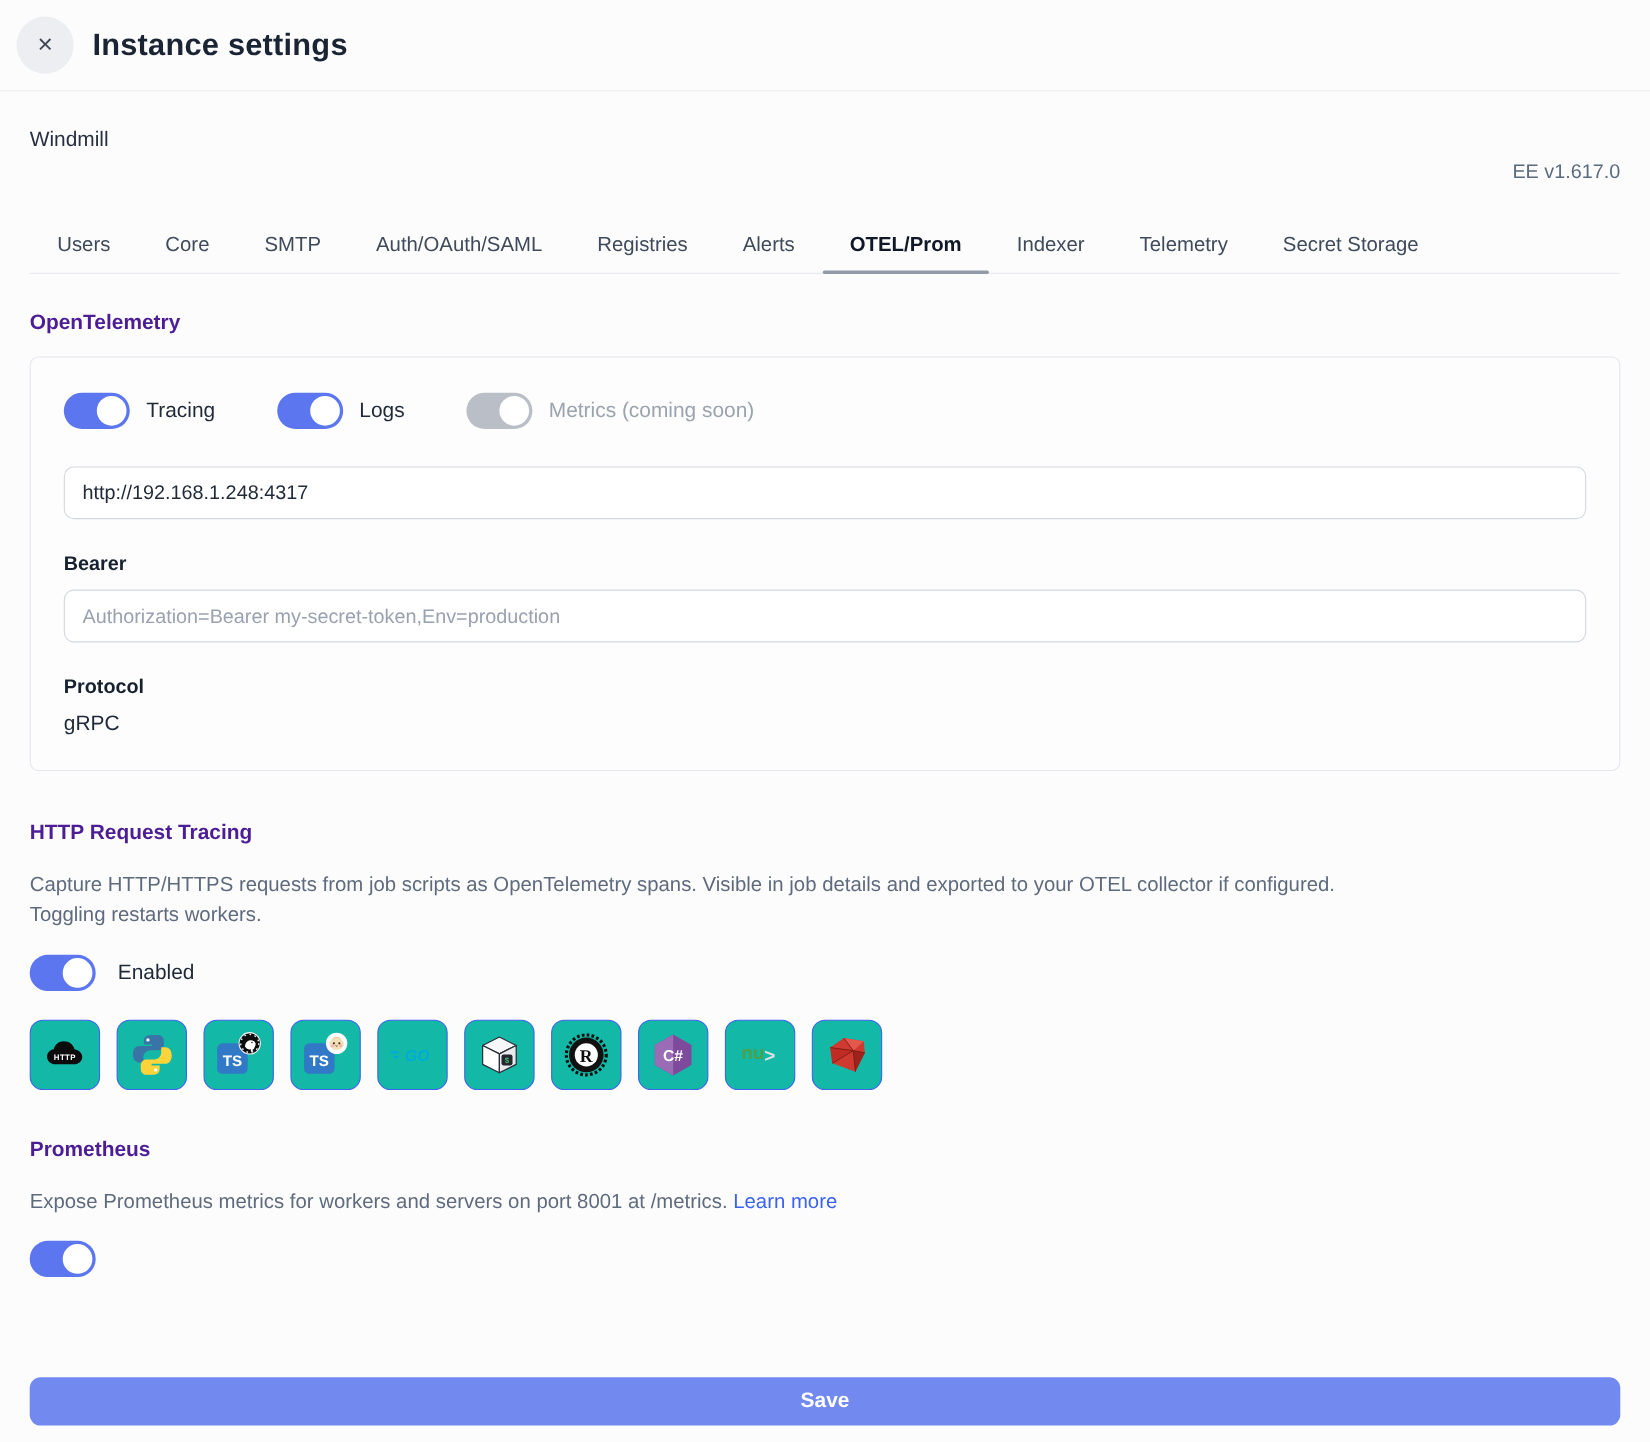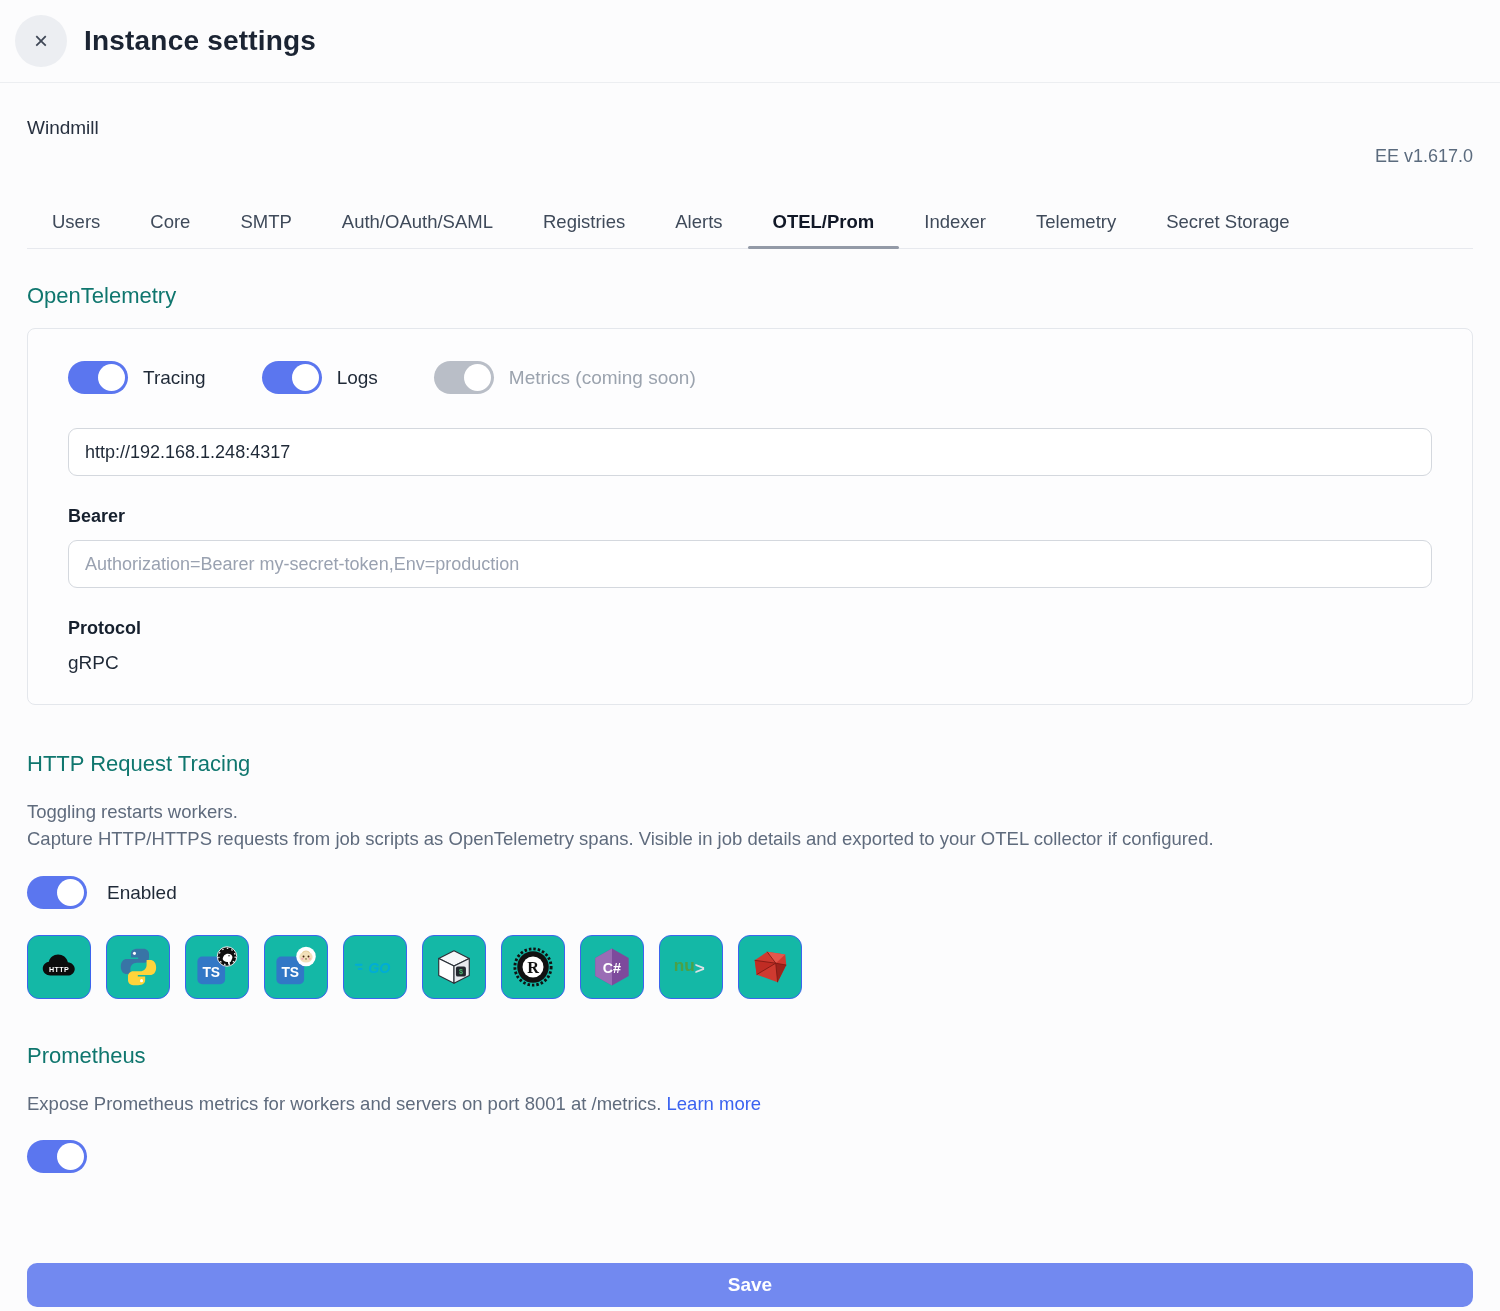--- a/index.html
+++ b/index.html
@@ -35,29 +35,29 @@
     padding: 0 25px 15px; font-size: 18.5px; color: #3f4a5a; cursor: pointer;
     position: relative; white-space: nowrap;
   }
   .tab.active { color: #111827; font-weight: 700; }
   .tab.active::after {
     content: ""; position: absolute; left: 0; right: 0; bottom: -1px;
     height: 3px; background: #939aa7; border-radius: 2px;
   }
 
   
-  .section-heading { font-size: 22px; font-weight: 400; color: #0f766e; }
+  .section-heading { font-size: 19px; font-weight: 700; color: #4c1d95; }
   .desc { font-size: 18.5px; color: #5f6b7d; line-height: 27px; }
   .link { color: #3b63f0; text-decoration: none; cursor: pointer; }
 
   
   .otel-heading { margin-top: 34px; }
   .card {
     margin-top: 19px; border: 1px solid #e4e7ec; border-radius: 8px;
-    background: #fdfdfe; padding: 32px 40px 30px;
+    background: #fdfdfe; padding: 32px 30px 30px;
   }
 
   
   .toggle-row { display: flex; align-items: center; gap: 56px; margin-bottom: 34px; }
   .toggle-group { display: flex; align-items: center; gap: 15px; }
   .toggle {
     width: 60px; height: 33px; border-radius: 17px; position: relative;
     background: #5b76ef; flex: none; cursor: pointer; border: none;
   }
   .toggle .knob {
@@ -170,22 +170,22 @@
     </div>
 
     <div>
       <div class="field-label">Protocol</div>
       <div class="protocol-value">gRPC</div>
     </div>
   </section>
 
   <h2 class="section-heading http-heading">HTTP Request Tracing</h2>
   <div class="desc http-desc">
+    <div>Capture HTTP/HTTPS requests from job scripts as OpenTelemetry spans. Visible in job details and exported to your OTEL collector if configured.</div>
     <div>Toggling restarts workers.</div>
-    <div>Capture HTTP/HTTPS requests from job scripts as OpenTelemetry spans. Visible in job details and exported to your OTEL collector if configured.</div>
   </div>
 
   <div class="enabled-row">
     <button class="toggle on">
         <span class="knob"></span>
       </button>
     <span class="toggle-label">Enabled</span>
   </div>
 
   <div class="lang-row">

